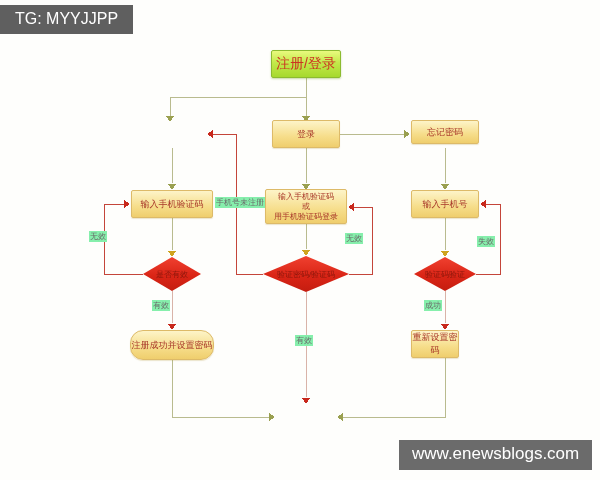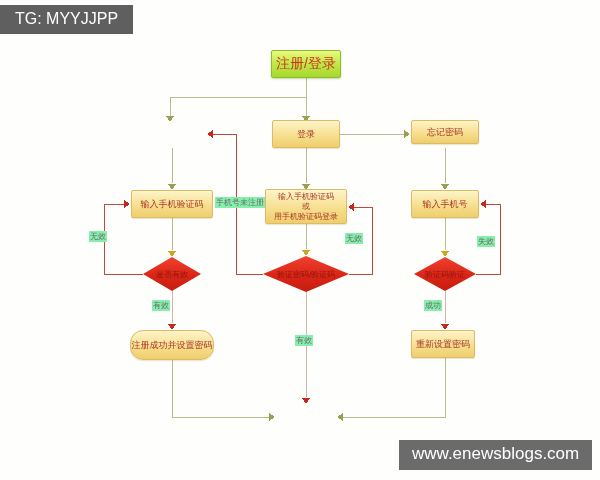--- a/index.html
+++ b/index.html
@@ -96,21 +96,21 @@
     <span>或</span>
     <span>用手机验证码登录</span>
   </div>
   <div class="node box" style="left:411px;top:190px;width:68px;height:28px;">输入手机号</div>
 
   <div class="node diamond" style="left:143px;top:257px;width:58px;height:34px;">是否有效</div>
   <div class="node diamond" style="left:263px;top:256px;width:86px;height:36px;">验证密码/验证码</div>
   <div class="node diamond" style="left:414px;top:257px;width:62px;height:34px;">验证码验证</div>
 
   <div class="node box" style="left:130px;top:330px;width:84px;height:30px;border-radius:13px;">注册成功并设置密码</div>
-  <div class="node box" style="left:411px;top:330px;width:64px;height:28px;">重新设置密码</div>
+  <div class="node box" style="left:411px;top:330px;width:48px;height:28px;">重新设置密码</div>
 
   <div class="elabel" style="left:89px;top:231px;">无效</div>
   <div class="elabel" style="left:215px;top:197px;">手机号未注册</div>
   <div class="elabel" style="left:345px;top:233px;">无效</div>
   <div class="elabel" style="left:477px;top:236px;">失效</div>
   <div class="elabel" style="left:152px;top:300px;">有效</div>
   <div class="elabel" style="left:424px;top:300px;">成功</div>
   <div class="elabel" style="left:295px;top:335px;">有效</div>
 
   <div class="badge tl">TG: MYYJJPP</div>

